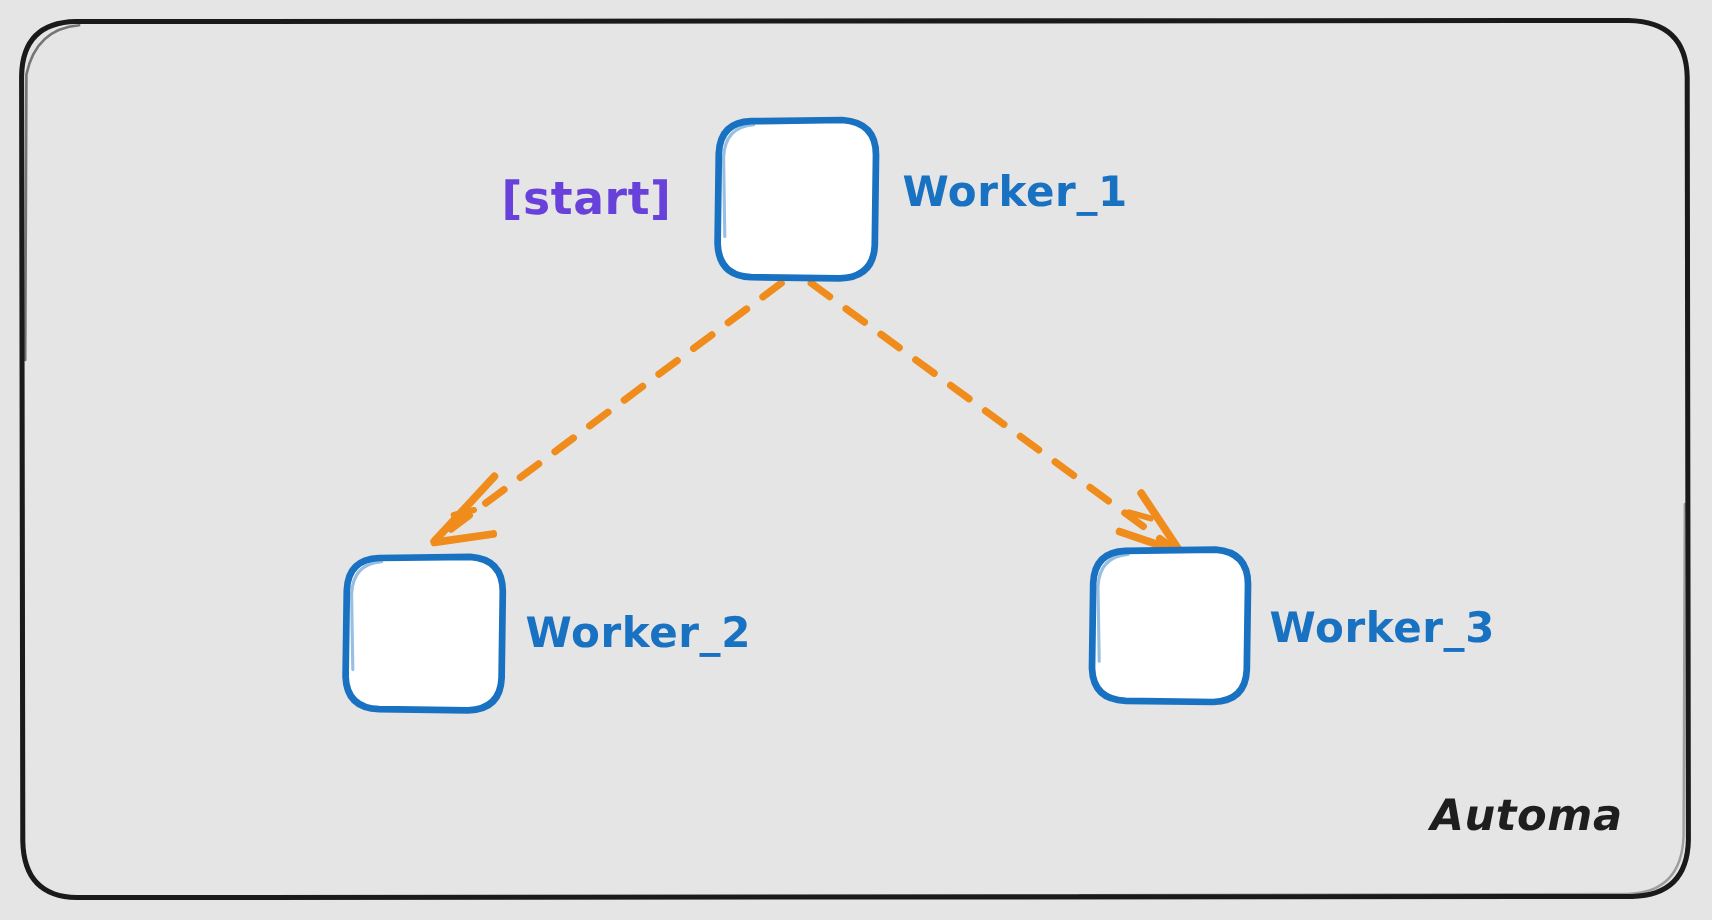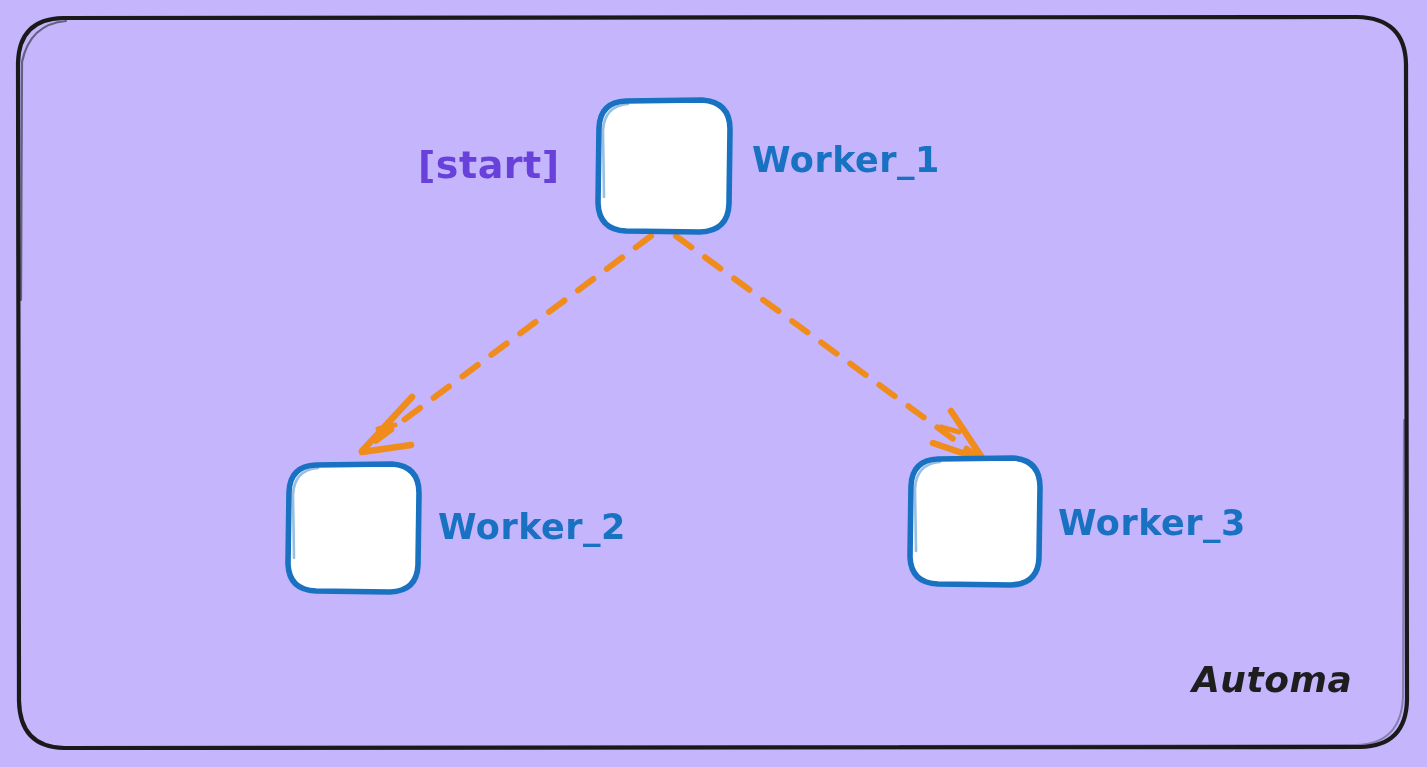--- a/index.html
+++ b/index.html
@@ -10,21 +10,21 @@
   body {
     width: 1427px;
     height: 767px;
     overflow: hidden;
     font-family: "DejaVu Sans", sans-serif;
   }
   #canvas-root {
     position: relative;
     width: 1427px;
     height: 767px;
-    background: #c4b5fd;
+    background: #e5e5e5;
   }
   #diagram-svg {
     position: absolute;
     top: 0;
     left: 0;
     width: 1427px;
     height: 767px;
   }
   .hand-text {
     font-family: "DejaVu Sans", sans-serif;

